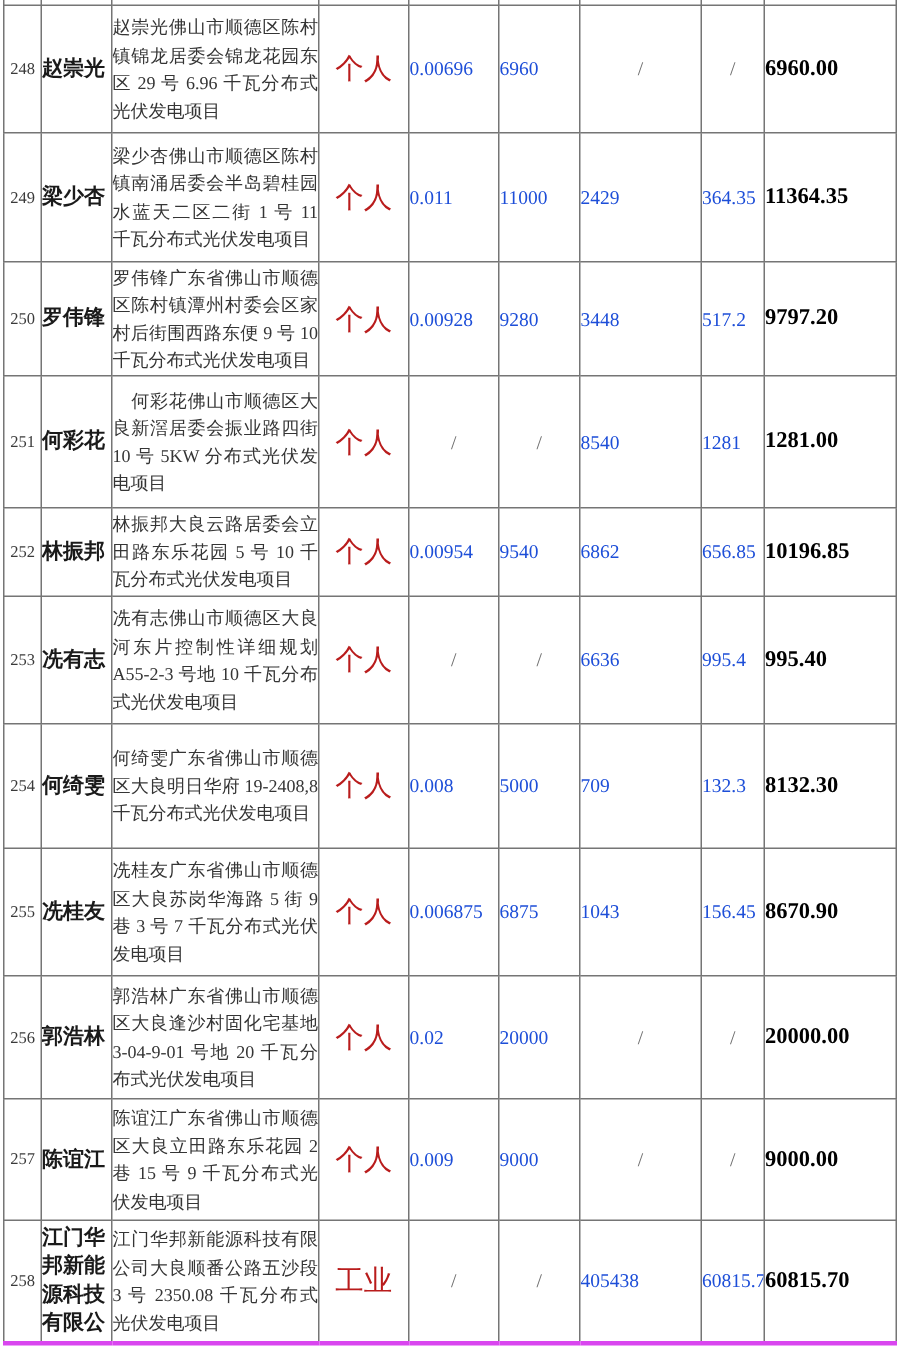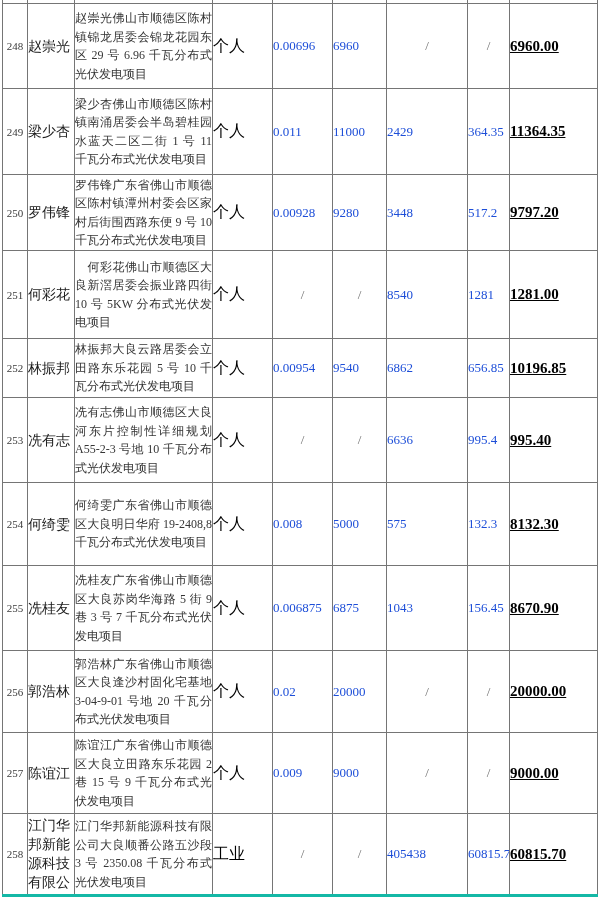--- a/index.html
+++ b/index.html
@@ -30,64 +30,63 @@
     overflow: hidden;
     padding: 0;
     background: #ffffff;
   }
   tr.spacer-row td {
     border-top: none;
     height: 3px;
     padding: 0;
   }
   tr.data-row:last-child td {
-    border-bottom: 3px solid #14b8a6;
+    border-bottom: 3px solid #d946ef;
   }
   td.c-no {
     text-align: center;
     font-size: 11px;
     color: #3a3a3a;
   }
   td.c-name {
-    font-weight: normal;
+    font-weight: bold;
     font-size: 14px;
     color: #1a1a1a;
     padding: 1px 1px 1px 3px;
     line-height: 19px;
     text-align: left;
   }
   td.c-project {
     font-size: 12px;
     color: #353535;
     padding: 2px 2px 2px 3px;
     line-height: 18.5px;
     text-align: justify;
     white-space: pre-wrap;
     overflow-wrap: break-word;
   }
   td.c-type {
-    text-align: left;
-    font-size: 16px;
-    color: #000000;
+    text-align: center;
+    font-size: 19px;
+    color: #b91c1c;
   }
   td.c-num {
     font-size: 13px;
     color: #1d4ed8;
     padding-left: 2px;
     text-align: left;
     white-space: nowrap;
   }
   td.c-total {
     font-weight: bold;
     font-size: 15px;
     color: #000000;
     padding-left: 2px;
     text-align: left;
     white-space: nowrap;
-    text-decoration: underline;
   }
   td.slash {
     text-align: center;
     padding-left: 0;
     color: #6e6e6e;
     font-weight: normal;
   }
 </style>
 </head>
 <body>
@@ -183,21 +182,21 @@
       <td class="c-num">995.4</td>
       <td class="c-total">995.40</td>
     </tr>
         <tr class="data-row" style="height: 83px;">
       <td class="c-no">254</td>
       <td class="c-name">何绮雯</td>
       <td class="c-project">何绮雯广东省佛山市顺德区大良明日华府 19-2408,8 千瓦分布式光伏发电项目</td>
       <td class="c-type">个人</td>
       <td class="c-num">0.008</td>
       <td class="c-num">5000</td>
-      <td class="c-num">575</td>
+      <td class="c-num">709</td>
       <td class="c-num">132.3</td>
       <td class="c-total">8132.30</td>
     </tr>
         <tr class="data-row" style="height: 85px;">
       <td class="c-no">255</td>
       <td class="c-name">冼桂友</td>
       <td class="c-project">冼桂友广东省佛山市顺德区大良苏岗华海路 5 街 9 巷 3 号 7 千瓦分布式光伏发电项目</td>
       <td class="c-type">个人</td>
       <td class="c-num">0.006875</td>
       <td class="c-num">6875</td>

